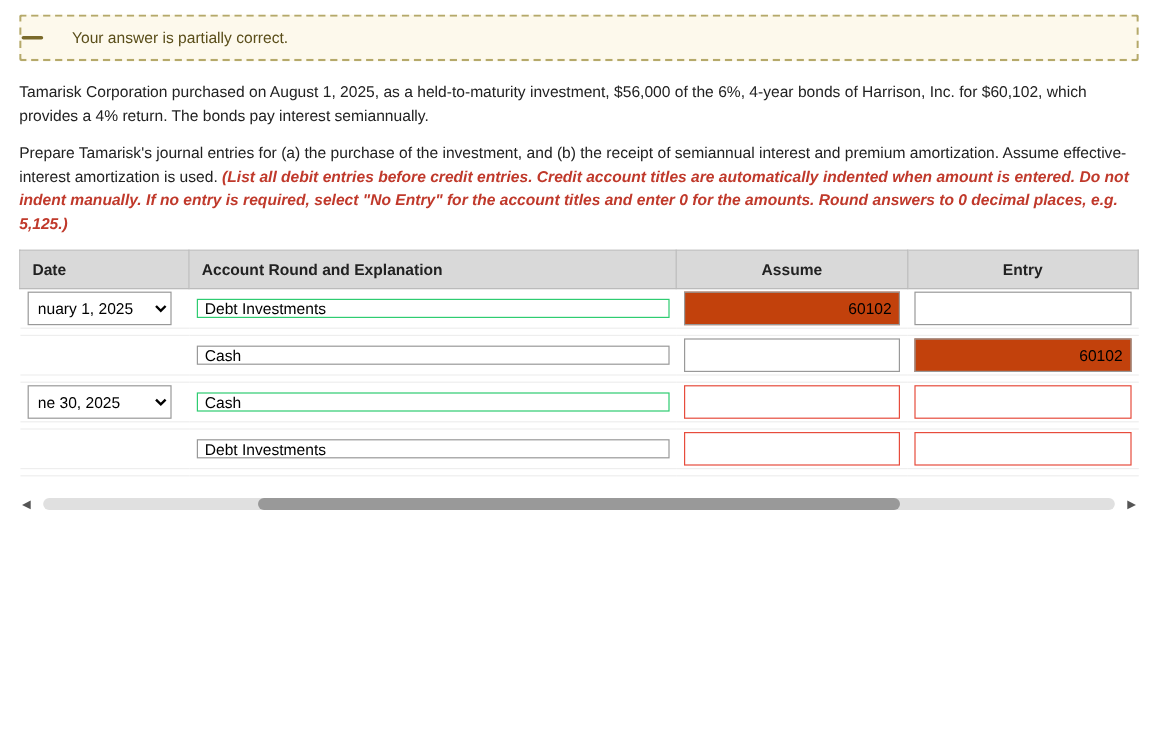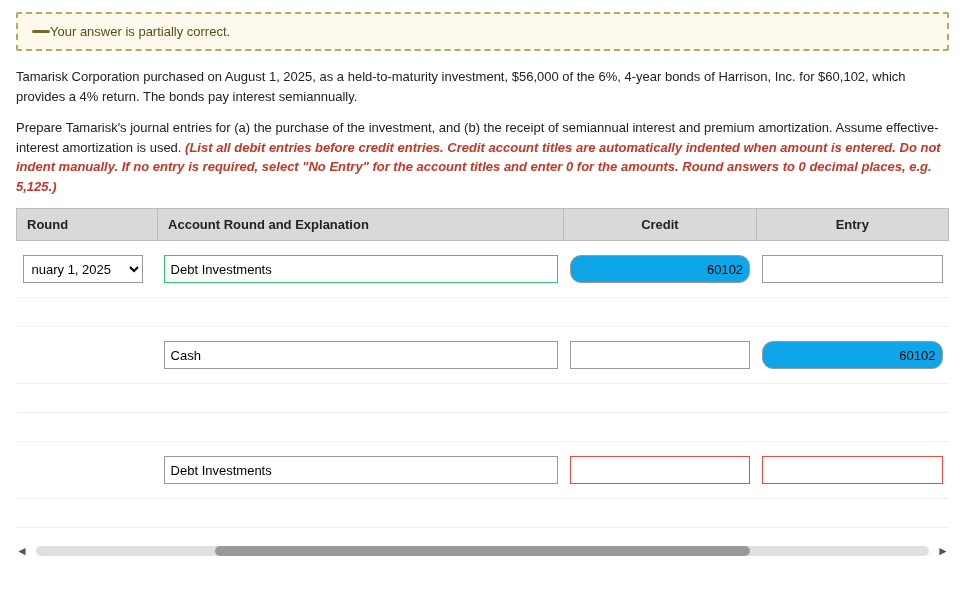--- a/index.html
+++ b/index.html
@@ -9,25 +9,25 @@
       background: #fff;
       color: #222;
       padding: 12px 16px;
       width: 965px;
     }
 
     
     .banner {
       border: 2px dashed #b5a96a;
       background: #fdf9ec;
-      padding: 10px 14px;
+      padding: 10px 0;
       margin-bottom: 16px;
       display: flex;
       align-items: center;
-      gap: 0;
+      gap: 24px;
       border-radius: 2px;
     }
     .banner-icon {
       display: inline-block;
       width: 18px;
       height: 3px;
       background: #7a6a2a;
       border-radius: 2px;
       flex-shrink: 0;
     }
@@ -61,58 +61,57 @@
       padding: 8px 10px;
       font-weight: bold;
       font-size: 13px;
       text-align: left;
       border: 1px solid #bbb;
     }
     .journal-table thead th.center {
       text-align: center;
     }
     .journal-table tbody td {
-      padding: 14px 6px;
+      padding: 2px 6px;
       vertical-align: middle;
       border: none;
     }
     .journal-table tbody tr {
       border-bottom: 1px solid #eee;
     }
 
     
     .input-text {
       width: 100%;
       padding: 4px 6px;
       font-size: 13px;
       border: 1px solid #999;
       background: #fff;
-      height: 28px;
+      height: 16px;
     }
     .input-text.green-border {
       border: 1px solid #2ecc71;
     }
     .input-text.red-border {
       border: 1px solid #e74c3c;
     }
     .input-number {
       width: 100%;
       padding: 4px 6px;
       font-size: 13px;
       border: 1px solid #999;
       background: #fff;
       height: 28px;
       text-align: right;
     }
     .input-number.red-border {
       border: 1px solid #e74c3c;
     }
     .input-number.gray-bg {
-      background: #0ea5e9;
-      border-radius: 11px;
+      background: #c2410c;
     }
 
     
     .date-select {
       font-size: 13px;
       border: 1px solid #999;
       padding: 3px 4px;
       background: #fff;
       height: 28px;
       width: 120px;
@@ -168,23 +167,23 @@
 
 <div class="description">
   <span>Prepare Tamarisk's journal entries for (a) the purchase of the investment, and (b) the receipt of semiannual interest and premium amortization. Assume effective-interest amortization is used.</span>
   <span> </span>
   <span class="instruction-red">(List all debit entries before credit entries. Credit account titles are automatically indented when amount is entered. Do not indent manually. If no entry is required, select "No Entry" for the account titles and enter 0 for the amounts. Round answers to 0 decimal places, e.g. 5,125.)</span>
 </div>
 
 <table class="journal-table">
   <thead>
     <tr>
-      <th class="col-date">Round</th>
+      <th class="col-date">Date</th>
       <th class="col-account">Account Round and Explanation</th>
-      <th class="col-debit center">Credit</th>
+      <th class="col-debit center">Assume</th>
       <th class="col-credit center">Entry</th>
     </tr>
   </thead>
   <tbody>
 
     <tr>
       <td class="col-date">
         <select class="date-select">
           <option>nuary 1, 2025</option>
         </select>
@@ -212,20 +211,36 @@
         <input type="text" class="input-number" value="" style="">
       </td>
       <td class="col-credit">
         <input type="text" class="input-number gray-bg" value="60102" style="">
       </td>
     </tr>
     <tr class="row-spacer">
         <td colspan="4"></td>
       </tr>
 
+    <tr>
+      <td class="col-date">
+        <select class="date-select">
+          <option>ne 30, 2025</option>
+        </select>
+      </td>
+      <td class="col-account">
+        <input type="text" class="input-text green-border" value="Cash" style="">
+      </td>
+      <td class="col-debit">
+        <input type="text" class="input-number red-border" value="" style="">
+      </td>
+      <td class="col-credit">
+        <input type="text" class="input-number red-border" value="" style="">
+      </td>
+    </tr>
     <tr class="row-spacer">
         <td colspan="4"></td>
       </tr>
 
     <tr>
       <td class="col-date"></td>
       <td class="col-account">
         <input type="text" class="input-text" value="Debt Investments" style="">
       </td>
       <td class="col-debit">

